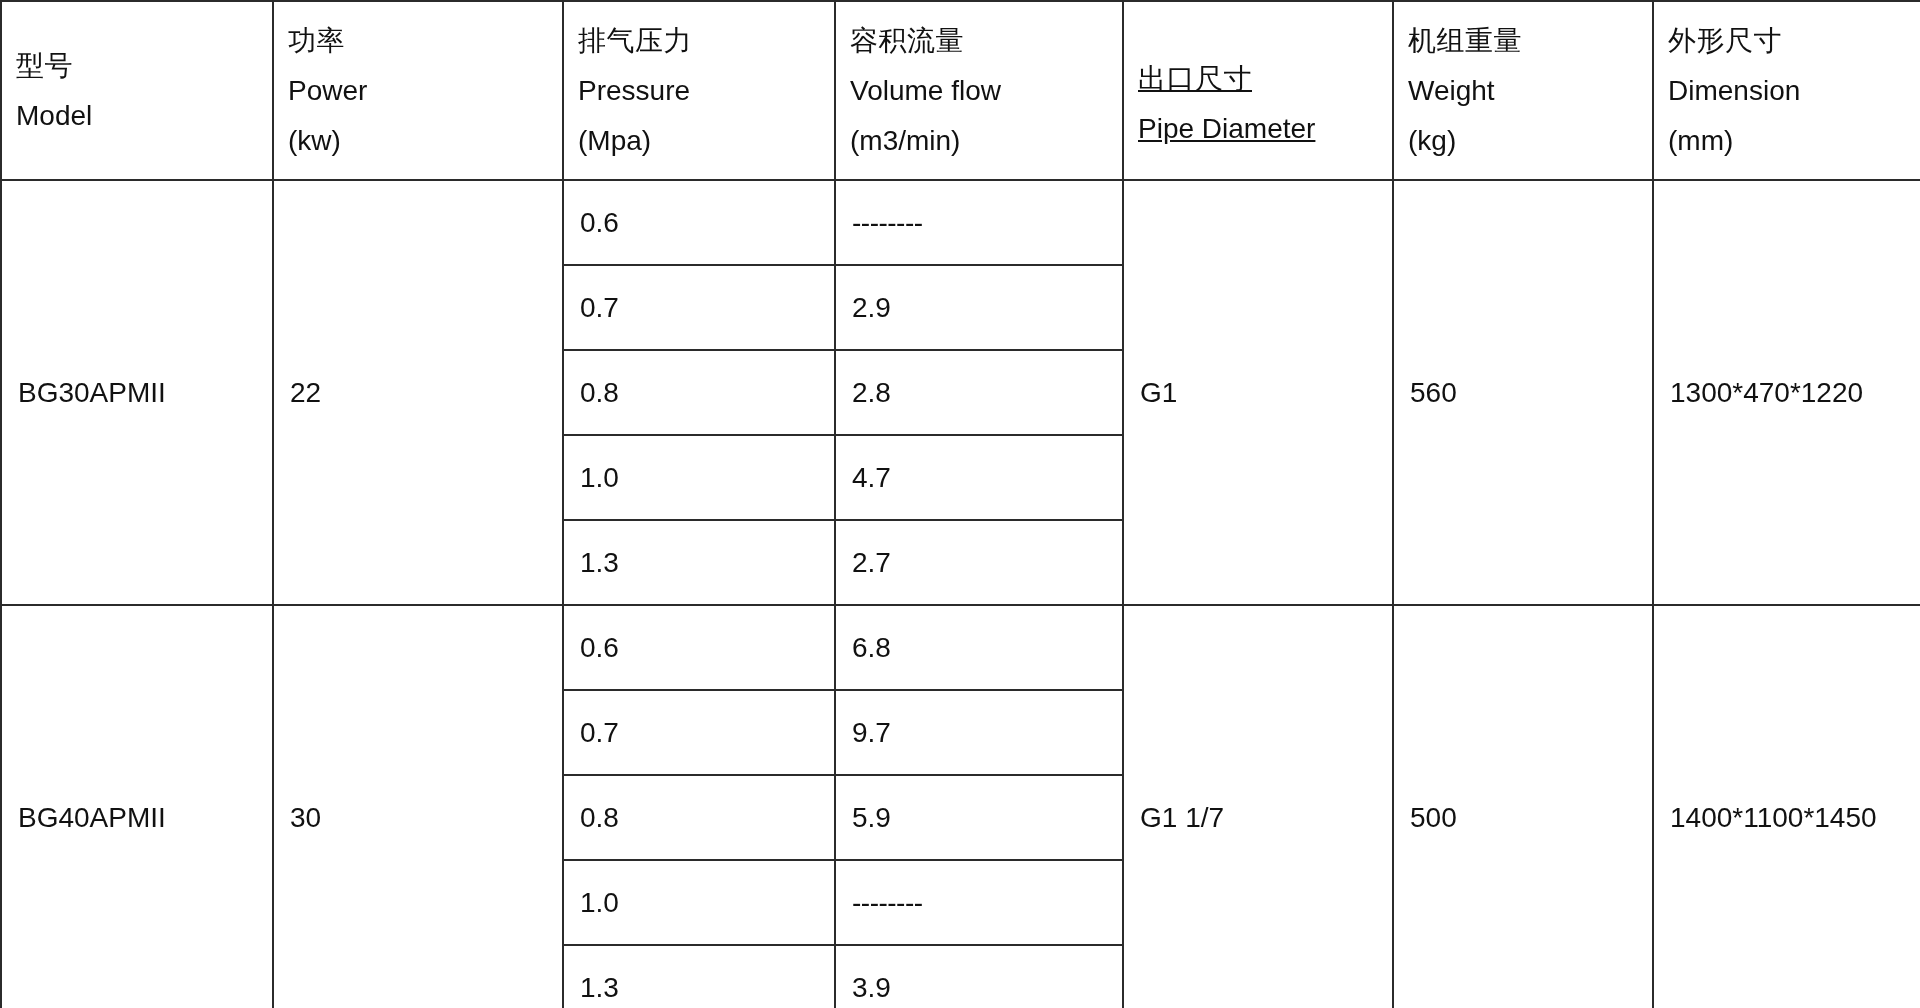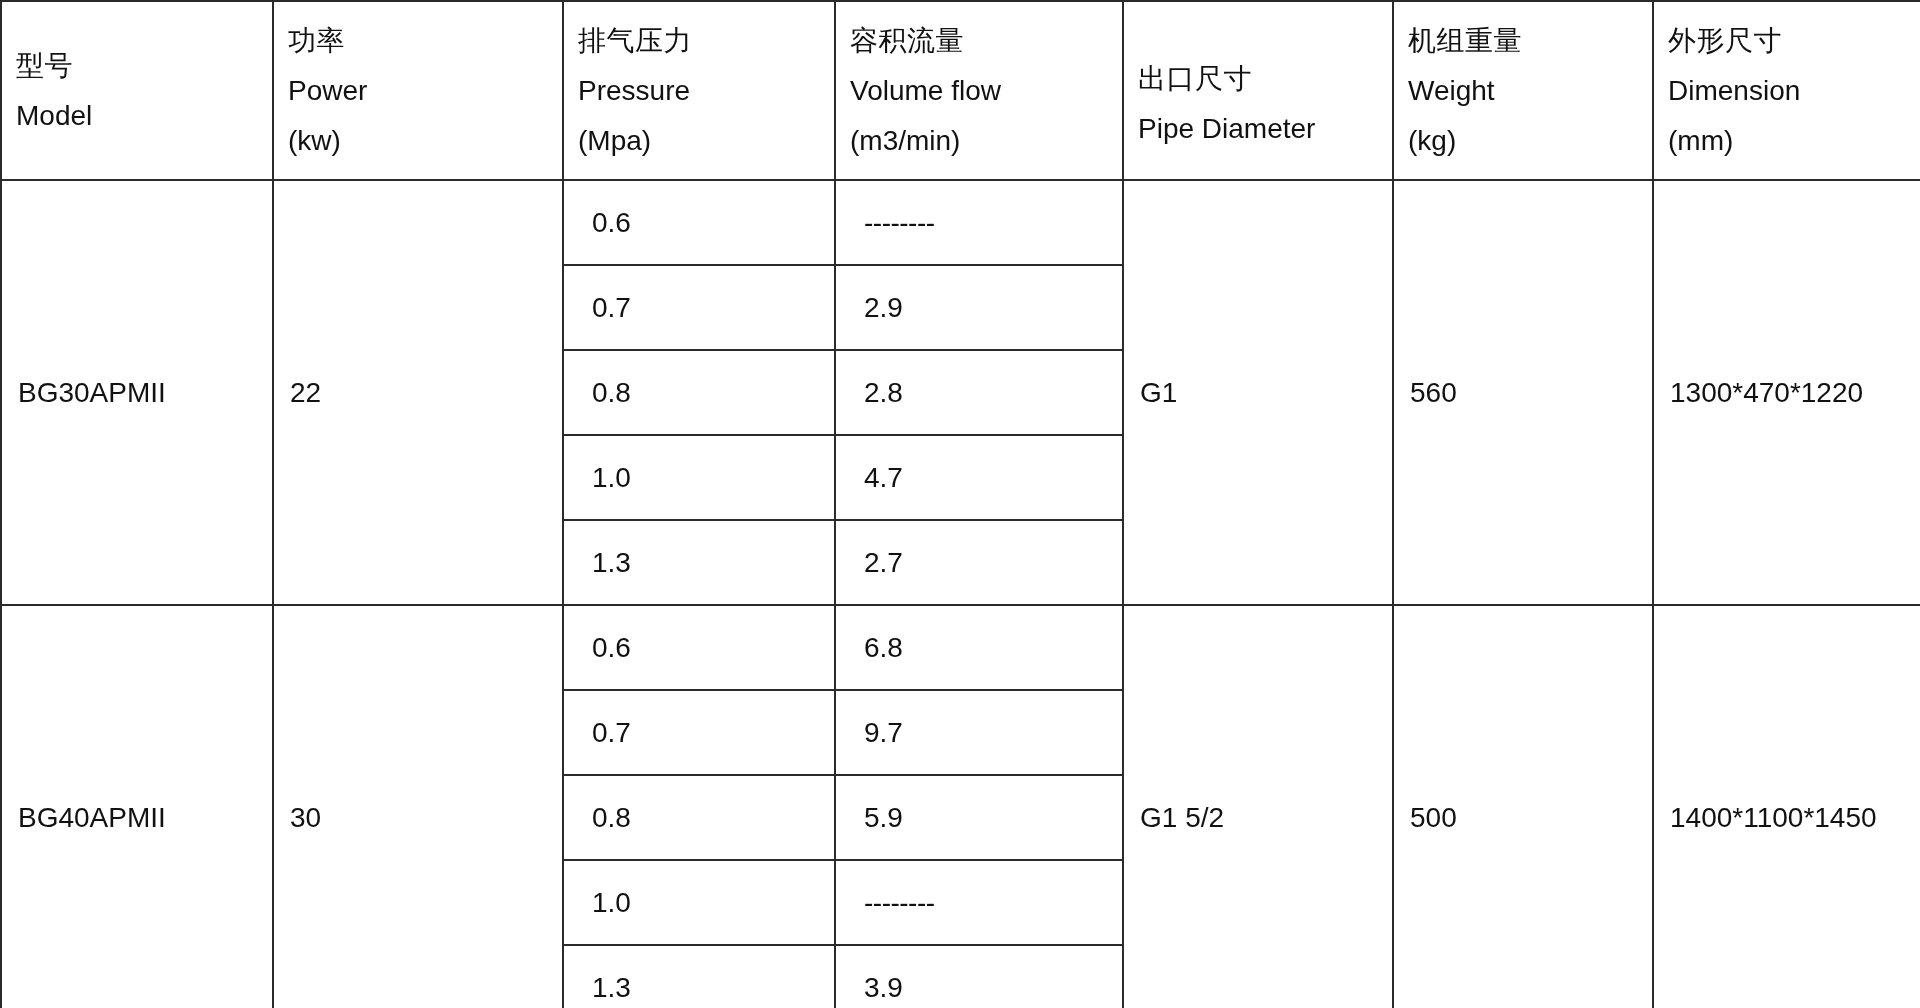--- a/index.html
+++ b/index.html
@@ -56,21 +56,21 @@
   .dim-cell .cell-pad {
     padding-left: 16px;
     padding-right: 10px;
   }
   .dim-cell .cell-pad {
     line-height: 1.55;
     word-break: break-all;
   }
   .pressure-cell .cell-pad,
   .flow-cell .cell-pad {
-    padding-left: 28px;
+    padding-left: 16px;
     height: 63px;
     display: flex;
     align-items: center;
   }
   .dash {
     letter-spacing: -0.5px;
   }
   
   col.c-model    { width: 272px; }
   col.c-power    { width: 290px; }
@@ -116,21 +116,21 @@
         </div>
       </td>
       <td class="header-cell">
         <div class="cell-pad">
           <span class="hdr-line cn">容积流量</span>
           <span class="hdr-line">Volume flow</span>
           <span class="hdr-line">(m3/min)</span>
         </div>
       </td>
       <td class="header-cell">
-        <div class="cell-pad" style="padding-top:40px;">
+        <div class="cell-pad" style="padding-top:40px;text-decoration:underline;">
           <span class="hdr-line cn">出口尺寸</span>
           <span class="hdr-line">Pipe Diameter</span>
         </div>
       </td>
       <td class="header-cell">
         <div class="cell-pad">
           <span class="hdr-line cn">机组重量</span>
           <span class="hdr-line">Weight</span>
           <span class="hdr-line">(kg)</span>
         </div>
@@ -207,21 +207,21 @@
       <td class="power-cell" rowspan="5">
         <div class="cell-pad">30</div>
       </td>
       <td class="pressure-cell">
         <div class="cell-pad">0.6</div>
       </td>
       <td class="flow-cell">
         <div class="cell-pad">6.8</div>
       </td>
       <td class="pipe-cell" rowspan="5">
-        <div class="cell-pad">G1 5/2</div>
+        <div class="cell-pad">G1 1/7</div>
       </td>
       <td class="weight-cell" rowspan="5">
         <div class="cell-pad">500</div>
       </td>
       <td class="dim-cell" rowspan="5">
         <div class="cell-pad">1400*1100*1450</div>
       </td>
     </tr>
     <tr>
       <td class="pressure-cell">

